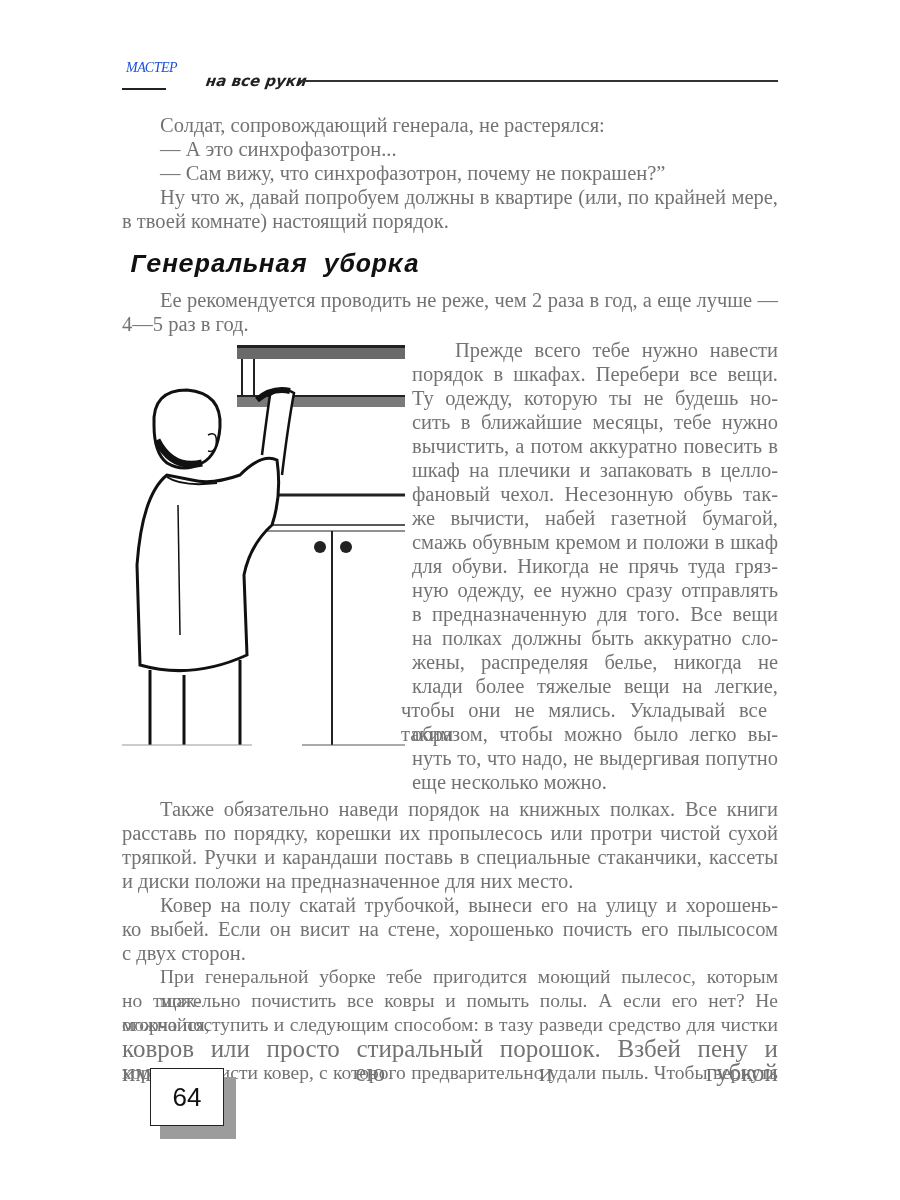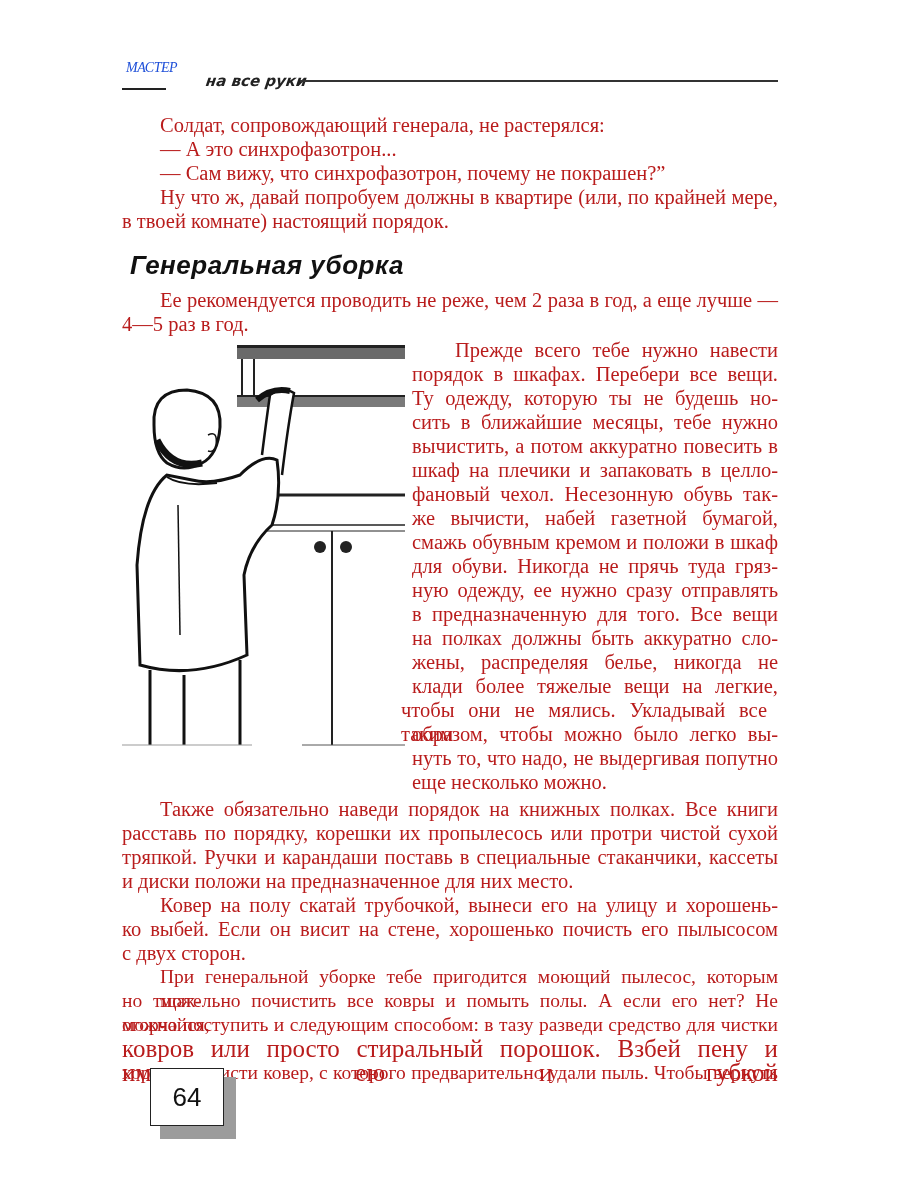--- a/index.html
+++ b/index.html
@@ -17,27 +17,27 @@
   .logo-underline { position: absolute; left: 0; top: 32px; width: 44px; height: 1.5px; background: #222; }
   .logo-sub {
     position: absolute; left: 84px; top: 16px;
     font-family: "DejaVu Sans", sans-serif; font-weight: bold; font-style: italic;
     font-size: 15px; color: #222; transform: skewX(-8deg);
   }
   .header-rule { position: absolute; left: 178px; top: 24px; width: 478px; height: 2px; background: #333; }
 
   .line {
     position: absolute; white-space: nowrap; font-size: 20.5px; line-height: 24px;
-    color: #b91c1c;
+    color: #737373;
   }
   .justify { text-align: justify; text-align-last: justify; white-space: normal; }
 
   .heading {
     position: absolute; left: 130px; top: 250px;
-    font-family: Liberation Sans, sans-serif; font-style: italic; font-weight: bold;
+    font-family: Liberation Mono, monospace; font-style: italic; font-weight: bold;
     font-size: 26px; color: #111; letter-spacing: 0.5px;
   }
 
   .illustration { position: absolute; left: 122px; top: 335px; width: 285px; height: 415px; }
 
   .page-number-wrap { position: absolute; left: 134px; top: 1068px; width: 90px; height: 72px; margin-left: 16px; }
   .page-shadow { position: absolute; left: 10px; top: 9px; width: 76px; height: 62px; background: #9c9c9c; }
   .page-box {
     position: absolute; left: 0; top: 0; width: 74px; height: 58px; background: #fff;
     border: 1.5px solid #222; box-sizing: border-box;

